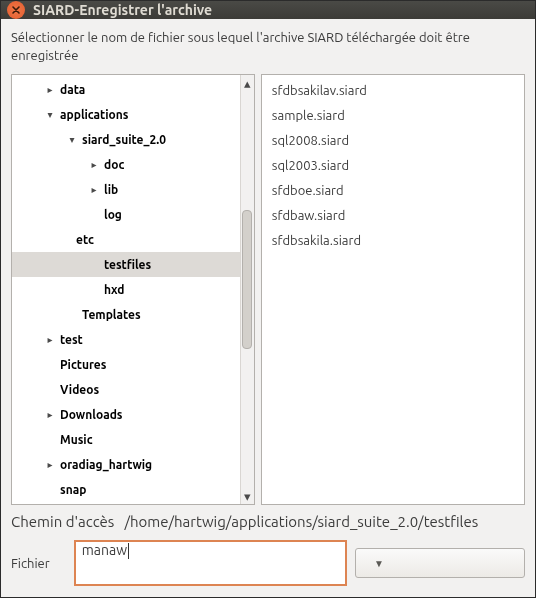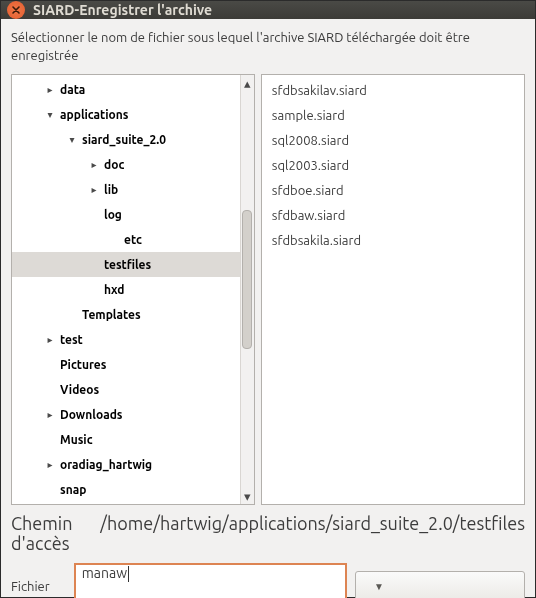--- a/index.html
+++ b/index.html
@@ -18,21 +18,21 @@
   .tree-scrollbar { width:14px; border-left:1px solid #d9d6d2; background:#f2f1f0; display:flex; flex-direction:column; align-items:center; }
   .scroll-arrow { width:14px; height:16px; display:flex; align-items:center; justify-content:center; color:#5a5955; }
   .scroll-track { flex:1; width:14px; position:relative; }
   .scrollbar-thumb { position:absolute; left:2px; right:2px; top:30%; height:35%; background:#d3d0cb; border:1px solid #b3b0ac; border-radius:4px; }
   .tree-row { display:flex; align-items:center; height:25px; padding-left:4px; cursor:default; white-space:nowrap; }
   .tree-row.selected { background:#dddad6; }
   .tw { display:inline-flex; width:16px; justify-content:center; font-size:10px; color:#4a4a4a; }
   .tree-label { padding-left:2px; font-size:12px; color:#000000;font-weight:bold; }
   .file-list { flex:1; padding:2px 0; }
   .file-row { display:flex; align-items:center; height:25px; padding-left:10px; cursor:default; font-size:13px; }
-  .path-row { display:flex; align-items:baseline; gap:10px; margin-top:8px; font-size:18px; color:#3c3c3c; }
+  .path-row { display:flex; align-items:baseline; gap:10px; margin-top:8px; font-size:15px; color:#3c3c3c; }
   .file-row-controls { display:flex; align-items:center; gap:8px; margin-top:10px; }
   .file-input-wrap { flex:1; display:flex; align-items:center; gap:24px; }
   .file-input { flex:1; border:2px solid #dd8452; height:46px; padding:0 6px; font-size:14px; font-family:inherit; outline:none; background:#fff; }
   .filter-select { height:30px; min-width:170px; border:1px solid #b3b0ac; background:linear-gradient(#fafafa,#eceae6); display:flex; align-items:center; justify-content:space-between; padding:0 8px; cursor:pointer; border-radius:3px; }
   .filter-select .chev { font-size:10px; color:#5a5955; padding-left:10px; }
   .footer { display:flex; justify-content:flex-end; gap:8px; margin-top:12px; }
   .btn { height:28px; padding:0 12px; border:1px solid #b3b0ac; background:linear-gradient(#fafafa,#eceae6); border-radius:4px; cursor:pointer; font-size:13px; color:#3c3c3c; display:flex; align-items:center; }
   .btn.primary { border:1px solid #7aa3c4; box-shadow:0 0 0 1px #bcd5e8 inset; }
   .caret { color:#4a4a4a; }
   .caret-input { display:inline-block; width:1px; height:16px; background:#333; vertical-align:middle; margin-left:1px; animation: none; }
@@ -73,21 +73,21 @@
               <span class="tree-label">doc</span>
             </div>
             <div class="tree-row" style="padding-left: 74px;">
               <span class="tw">▸</span>
               <span class="tree-label">lib</span>
             </div>
             <div class="tree-row" style="padding-left: 74px;">
               <span class="tw"></span>
               <span class="tree-label">log</span>
             </div>
-            <div class="tree-row" style="padding-left: 94px;">
+            <div class="tree-row" style="padding-left: 46px;">
               <span class="tw"></span>
               <span class="tree-label">etc</span>
             </div>
             <div class="tree-row selected" style="padding-left: 74px;">
               <span class="tw"></span>
               <span class="tree-label">testfiles</span>
             </div>
             <div class="tree-row" style="padding-left: 74px;">
               <span class="tw"></span>
               <span class="tree-label">hxd</span>

